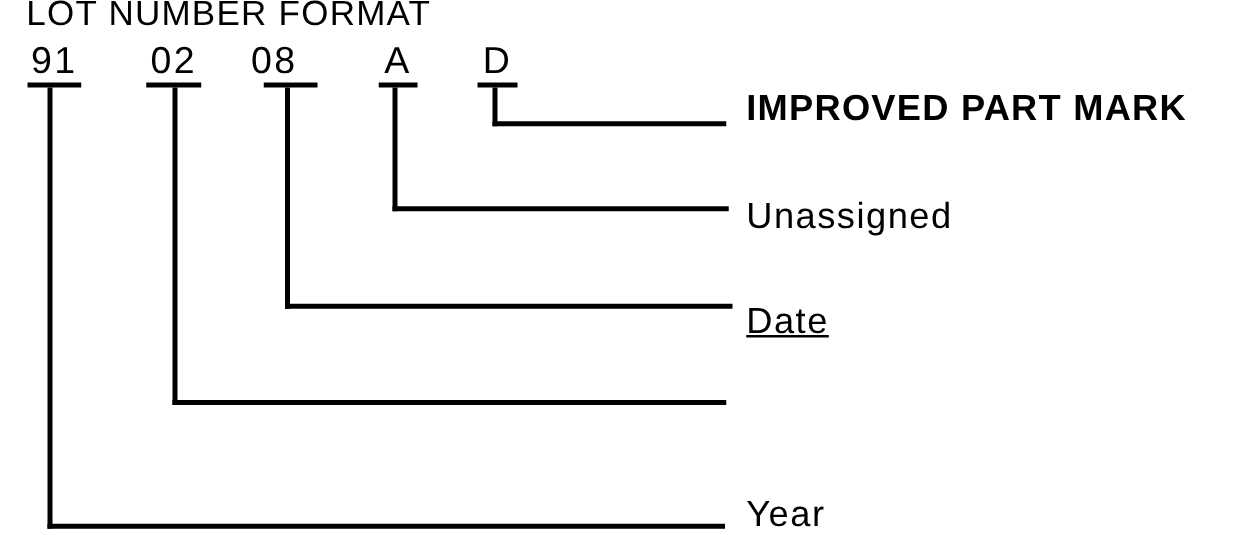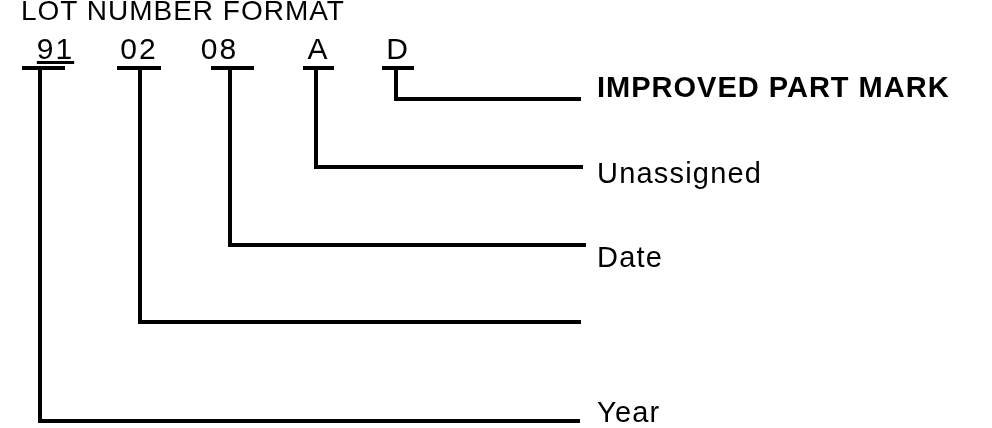--- a/index.html
+++ b/index.html
@@ -65,36 +65,36 @@
     letter-spacing: 1px;
   }
 </style>
 </head>
 <body>
 
 <div class="diagram">
 
   <div class="title">LOT NUMBER FORMAT</div>
 
-  <div class="code" style="left:14px;width:43px;text-decoration:underline;">91</div>
+  <div class="code" style="left:2px;width:43px;">91</div>
   <div class="ul" style="left:2px;width:43px;"></div>
   <div class="vl" style="left:18px;top:70px;height:353px;"></div>
   <div class="hl" style="left:18px;top:419px;width:542px;"></div>
   <div class="label" style="top:398px;text-align:right;">Year</div>
 
   <div class="code" style="left:97px;width:44px;">02</div>
   <div class="ul" style="left:97px;width:44px;"></div>
   <div class="vl" style="left:118px;top:70px;height:254px;"></div>
   <div class="hl" style="left:118px;top:320px;width:443px;"></div>
 
   <div class="code" style="left:178px;width:43px;">08</div>
   <div class="ul" style="left:191px;width:43px;"></div>
   <div class="vl" style="left:208px;top:70px;height:177px;"></div>
   <div class="hl" style="left:208px;top:243px;width:358px;"></div>
-  <div class="label" style="top:243px;">Date</div>
+  <div class="label" style="top:243px;text-decoration:underline;">Date</div>
 
   <div class="code" style="left:283px;width:31px;">A</div>
   <div class="ul" style="left:283px;width:31px;"></div>
   <div class="vl" style="left:294px;top:70px;height:99px;"></div>
   <div class="hl" style="left:294px;top:165px;width:269px;"></div>
   <div class="label" style="top:159px;">Unassigned</div>
 
   <div class="code" style="left:362px;width:32px;">D</div>
   <div class="ul" style="left:362px;width:32px;"></div>
   <div class="vl" style="left:374px;top:70px;height:31px;"></div>

